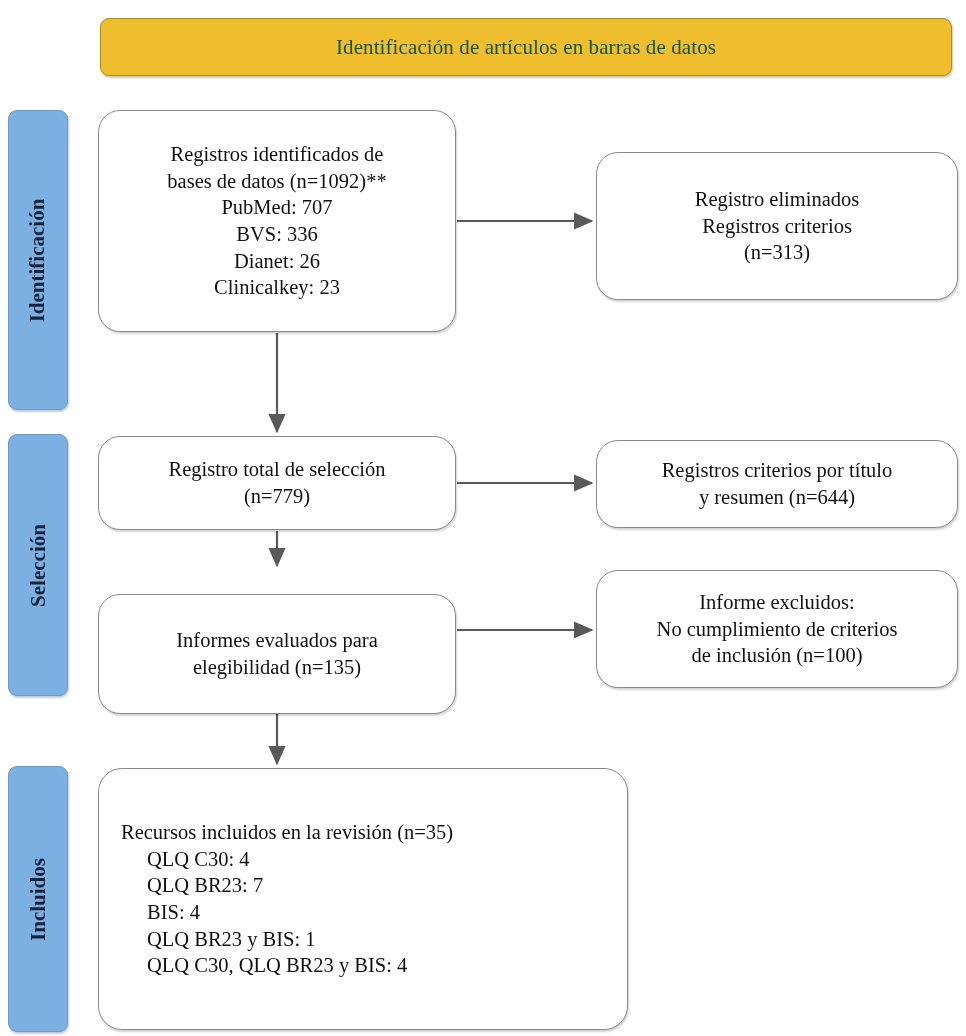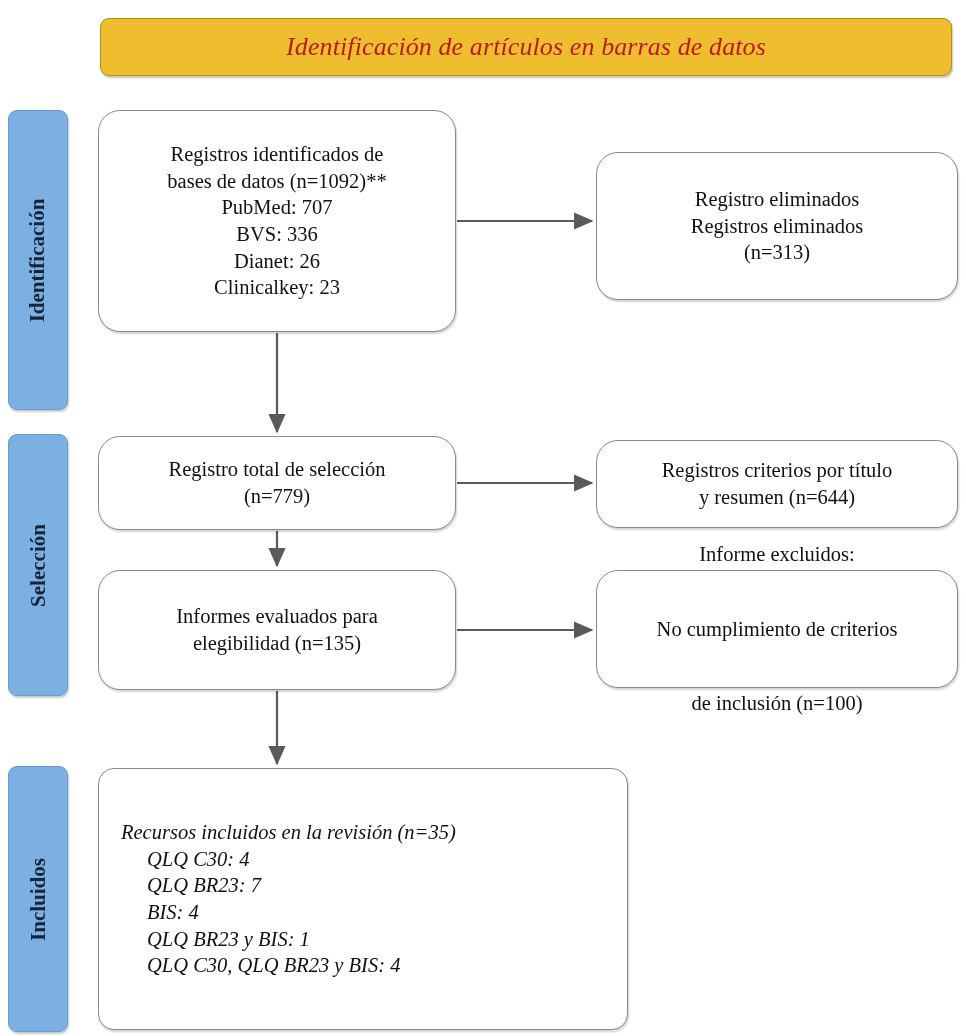--- a/index.html
+++ b/index.html
@@ -31,25 +31,24 @@
     background: #EFBE2E;
     border: 1px solid #b08d1f;
     border-radius: 9px;
     box-sizing: border-box;
     display: flex;
     align-items: center;
     justify-content: center;
     box-shadow: 1px 2px 2px rgba(90,70,10,0.30);
   }
   .banner-text {
-    font-size: 26px;
-    color: #b91c1c;
+    font-size: 21px;
+    color: #14532d;
     letter-spacing: 0.1px;
     white-space: nowrap;
-    font-style: italic;
   }
   
   .stage {
     position: absolute;
     left: 8px;
     width: 60px;
     background: #7CAFE2;
     border: 1px solid #6d9ac6;
     border-radius: 9px;
     box-sizing: border-box;
@@ -93,23 +92,23 @@
     align-items: flex-start;
     text-align: left;
   }
   .box.left-align .line { padding-left: 48px; }
   .box.left-align .line.head { padding-left: 22px; }
 
   #box-identificados { left: 98px;  top: 110px; width: 358px; height: 222px; }
   #box-eliminados    { left: 596px; top: 152px; width: 362px; height: 148px; }
   #box-registro-total{ left: 98px;  top: 436px; width: 358px; height: 94px; text-align: right;  }
   #box-excluidos-ti  { left: 596px; top: 440px; width: 362px; height: 88px;  }
-  #box-elegibilidad  { left: 98px;  top: 570px; width: 358px; height: 120px; }
-  #box-informe-exc   { left: 596px; top: 570px; width: 362px; height: 118px; gap: 48px; }
-  #box-incluidos     { left: 98px;  top: 768px; width: 530px; height: 262px; border-radius: 16px; font-style: italic; }
+  #box-elegibilidad  { left: 98px;  top: 594px; width: 358px; height: 120px; }
+  #box-informe-exc   { left: 596px; top: 570px; width: 362px; height: 118px; }
+  #box-incluidos     { left: 98px;  top: 768px; width: 530px; height: 262px; border-radius: 24px; }
 
   
   #connectors {
     position: absolute;
     left: 0; top: 0;
     width: 966px; height: 1036px;
     pointer-events: none;
   }
 </style>
 </head>
@@ -155,21 +154,21 @@
     <div class="line">Registros identificados de</div>
     <div class="line">bases de datos (n=1092)**</div>
     <div class="line">PubMed: 707</div>
     <div class="line">BVS: 336</div>
     <div class="line">Dianet: 26</div>
     <div class="line">Clinicalkey: 23</div>
   </div>
 
   <div class="box" id="box-eliminados">
     <div class="line">Registro eliminados</div>
-    <div class="line">Registros eliminados</div>
+    <div class="line">Registros criterios</div>
     <div class="line">(n=313)</div>
   </div>
 
   <div class="box" id="box-registro-total">
     <div class="line">Registro total de selección</div>
     <div class="line">(n=779)</div>
   </div>
 
   <div class="box" id="box-excluidos-ti">
     <div class="line">Registros criterios por título</div>

